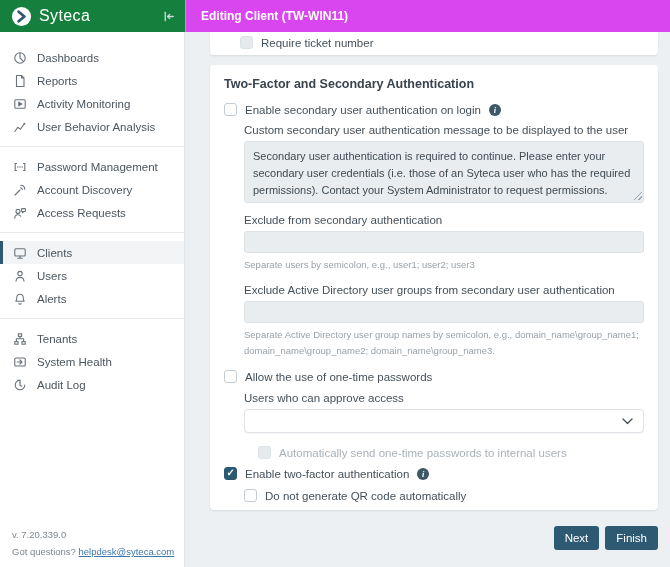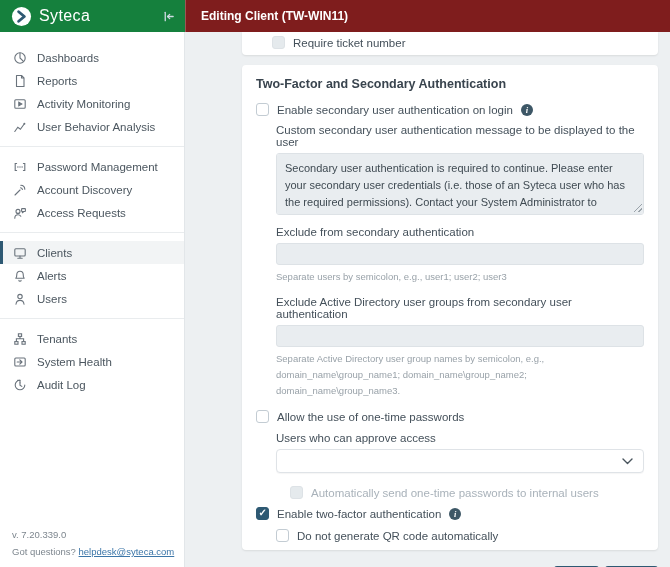--- a/index.html
+++ b/index.html
@@ -13,21 +13,21 @@
   
   .side-head {
     position:absolute; left:0; top:0; width:185px; height:32px;
     background:#15803d; display:flex; align-items:center;
     padding:0 10px 0 11px; gap:7px; z-index:3;
   }
   .brand-name { color:#fff; font-size:16px; letter-spacing:.4px; }
   .collapse-btn { margin-left:auto; display:flex; align-items:center; cursor:pointer; }
   .main-head {
     position:absolute; left:185px; right:0; top:0; height:32px;
-    background:#7f1d1d; color:#fff; display:flex; align-items:center;
+    background:#d946ef; color:#fff; display:flex; align-items:center;
     padding-left:15px; font-size:12px; font-weight:700;
     border-left:1px solid rgba(255,255,255,.25);
   }
   
   .sidebar {
     position:absolute; left:0; top:32px; bottom:0; width:185px;
     background:#fff; border-right:1px solid #e2e6e9; z-index:2;
   }
   .nav { padding-top:14px; }
   .nav-item {
@@ -41,21 +41,21 @@
   .side-foot {
     position:absolute; bottom:7px; left:12px; right:8px;
     font-size:9.5px; color:#7d868e; line-height:17px;
   }
   .side-foot a { color:#3c76a8; }
   
   .content {
     position:absolute; left:185px; right:0; top:32px; bottom:0;
     background:#edf0f2; padding:0 12px 0 25px; overflow:hidden;
   }
-  .card { background:#fff; border-radius:4px; box-shadow:0 1px 2px rgba(0,0,0,.09);margin-left:32px; }
+  .card { background:#fff; border-radius:4px; box-shadow:0 1px 2px rgba(0,0,0,.09); }
   .card-ticket { border-top-left-radius:0; border-top-right-radius:0; padding:4px 14px 6px 30px; }
   .card-main { margin-top:10px; padding:12px 14px 8px; }
   .section-title { font-size:12.5px; font-weight:700; color:#39444e; margin-bottom:12px; }
   .cb-row { display:flex; align-items:center; gap:8px; font-size:11.5px; color:#44505a; }
   .cb {
     width:13px; height:13px; border:1px solid #c3ccd3; border-radius:3px;
     background:#fff; flex:none; position:relative; cursor:pointer;
   }
   .cb.disabled { background:#e5eaed; border-color:#dde2e6; cursor:default; }
   .cb.checked { background:#2e5973; border-color:#2e5973; }
@@ -197,35 +197,35 @@
       <span class="ic">
           <svg viewBox="0 0 14 14" stroke="#6a737c" stroke-width="1.1" fill="none" stroke-linecap="round">
             <rect x="1.8" y="2.8" width="10.4" height="7.2" rx="1"></rect>
             <path d="M4.8 12.2h4.4M7 10v2.2"></path>
           </svg>
         </span>
       <span>Clients</span>
     </div>
     <div class="nav-item">
       <span class="ic">
+          <svg viewBox="0 0 14 14" stroke="#6a737c" stroke-width="1.1" fill="none" stroke-linecap="round">
+            <circle cx="7" cy="4.6" r="2.2"></circle>
+            <path d="M3 12.2c.3-2.6 2-3.8 4-3.8s3.7 1.2 4 3.8"></path>
+          </svg>
+        </span>
+      <span>Users</span>
+    </div>
+    <div class="nav-item">
+      <span class="ic">
           <svg viewBox="0 0 14 14" stroke="#6a737c" stroke-width="1.1" fill="none" stroke-linecap="round" stroke-linejoin="round">
             <path d="M7 2.2c2 0 3.2 1.5 3.2 3.3 0 2.8 1 3.7 1 3.7H2.8s1-.9 1-3.7C3.8 3.7 5 2.2 7 2.2z"></path>
             <path d="M5.9 11.2a1.1 1.1 0 0 0 2.2 0"></path>
           </svg>
         </span>
       <span>Alerts</span>
-    </div>
-    <div class="nav-item">
-      <span class="ic">
-          <svg viewBox="0 0 14 14" stroke="#6a737c" stroke-width="1.1" fill="none" stroke-linecap="round">
-            <circle cx="7" cy="4.6" r="2.2"></circle>
-            <path d="M3 12.2c.3-2.6 2-3.8 4-3.8s3.7 1.2 4 3.8"></path>
-          </svg>
-        </span>
-      <span>Users</span>
     </div>
     <div class="nav-divider"></div>
     <div class="nav-item">
       <span class="ic">
           <svg viewBox="0 0 14 14" stroke="#6a737c" stroke-width="1.1" fill="none">
             <rect x="5.4" y="1.8" width="3.2" height="2.6"></rect>
             <rect x="1.8" y="9.6" width="3.2" height="2.6"></rect>
             <rect x="9" y="9.6" width="3.2" height="2.6"></rect>
             <path d="M7 4.4v2.4M3.4 9.6V6.8h7.2v2.8"></path>
           </svg>

